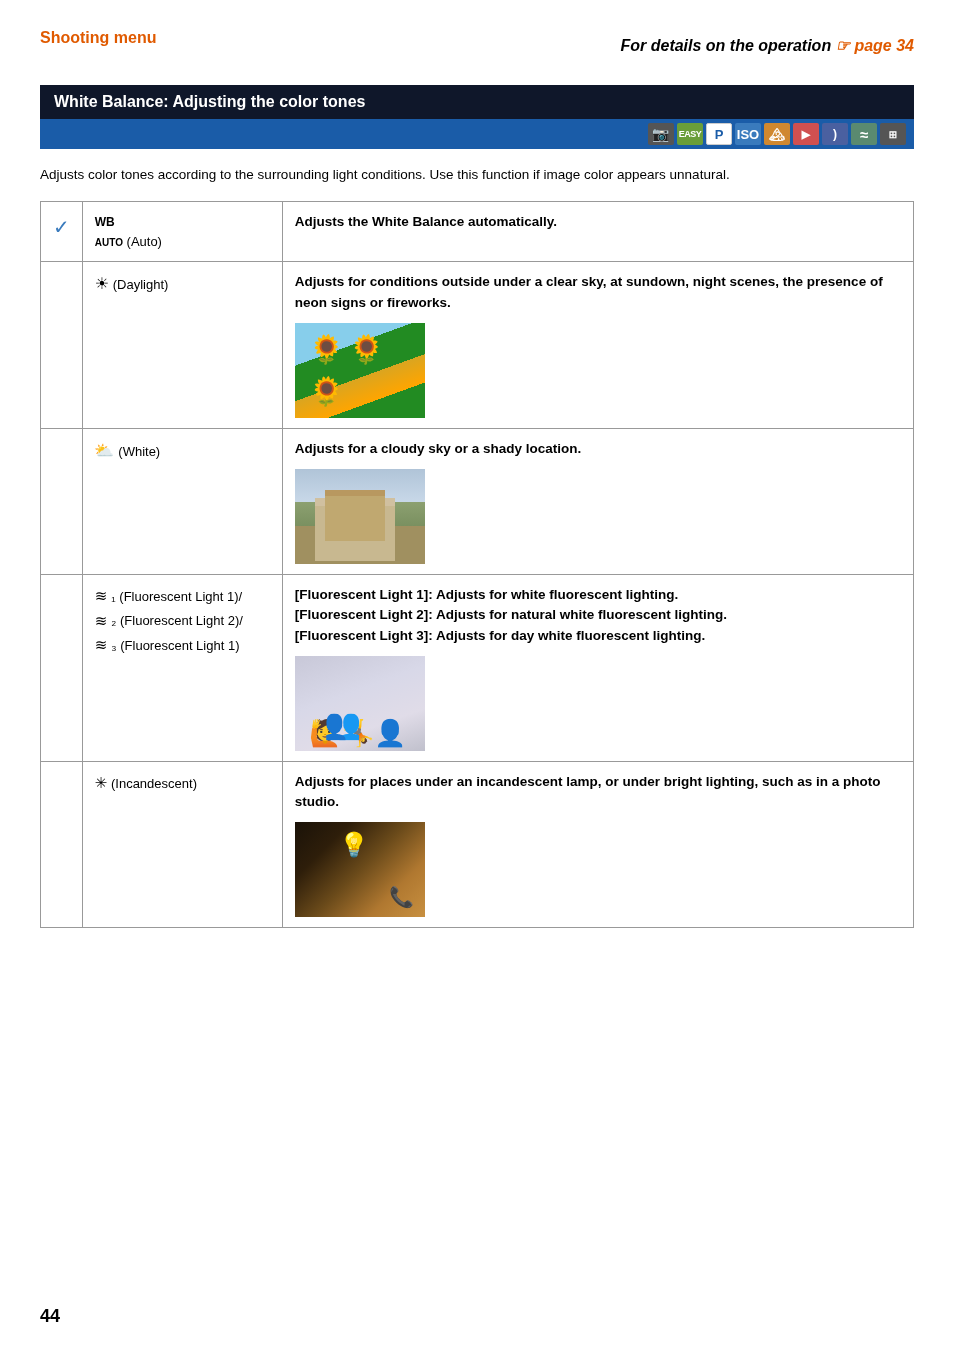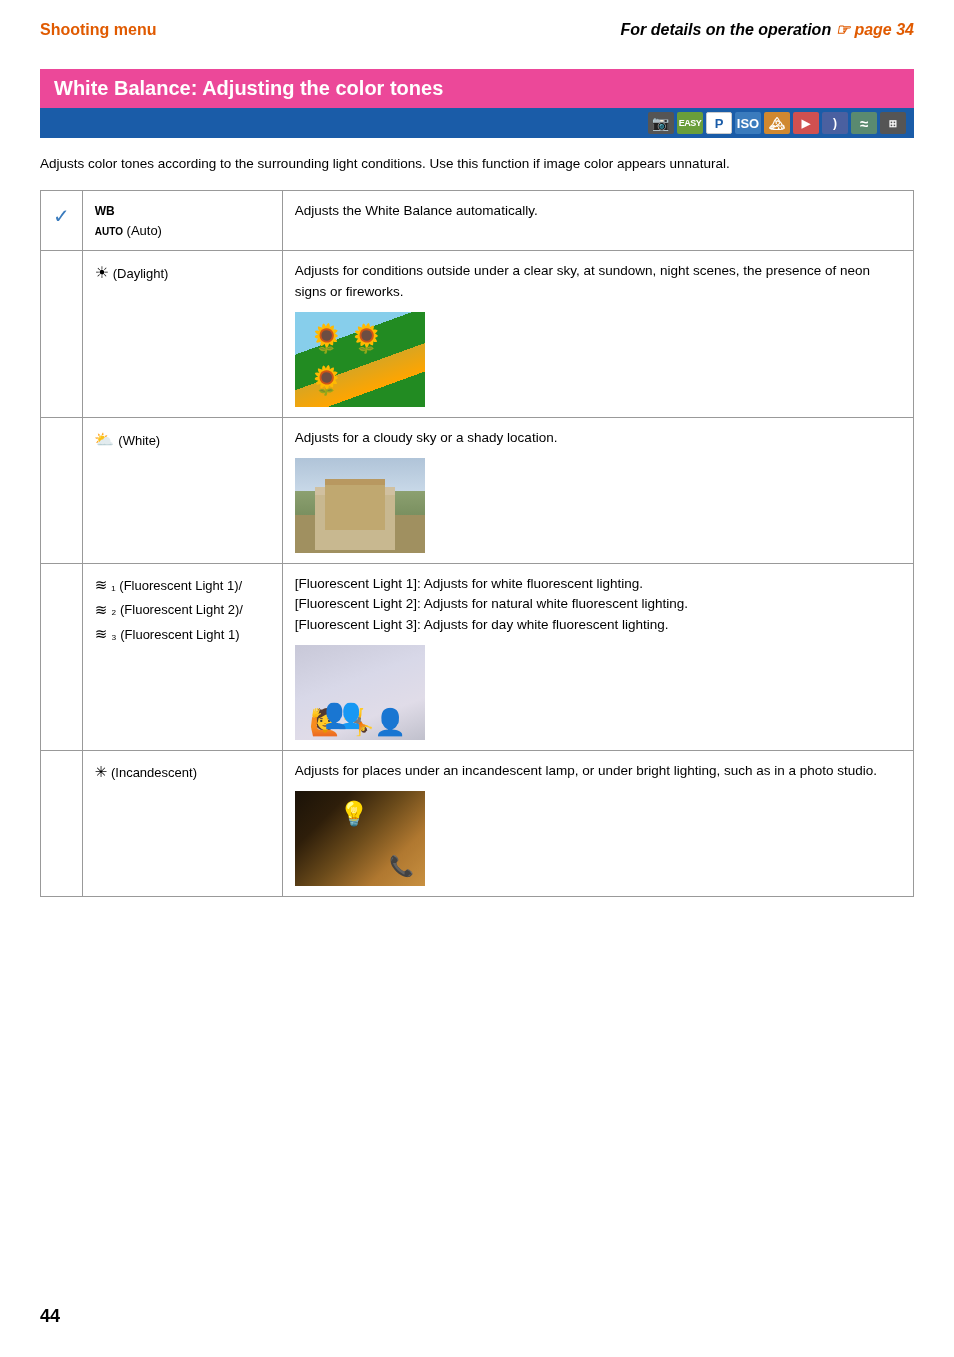--- a/index.html
+++ b/index.html
@@ -21,28 +21,29 @@
     .header-left {
       color: #e05a00;
       font-size: 16px;
       font-weight: bold;
     }
     .header-right {
       font-size: 16px;
       font-style: italic;
       font-weight: bold;
       color: #000;
+      margin-top: 16px;
     }
     .header-right .page-ref {
       color: #e05a00;
     }
     .title-bar {
-      background: #ec4899;
+      background: #0f172a;
       color: #fff;
-      font-size: 20px;
+      font-size: 16px;
       font-weight: bold;
       padding: 8px 14px;
       margin-bottom: 0;
     }
     .icon-bar {
       background: #1a5ca8;
       display: flex;
       align-items: center;
       justify-content: flex-end;
       padding: 4px 8px;
@@ -91,20 +92,21 @@
       text-align: center;
       font-size: 18px;
       padding-top: 10px;
     }
     .icon-col {
       width: 200px;
       font-size: 13px;
     }
     .desc-col {
       width: auto;
+      font-weight: bold;
     }
     .thumb {
       width: 130px;
       height: 95px;
       margin-top: 10px;
       display: block;
     }
     .thumb-sunflowers {
       background: linear-gradient(160deg, #87CEEB 0%, #87CEEB 30%, #228B22 30%, #228B22 55%, #DAA520 55%, #FFA500 75%, #228B22 75%);
       position: relative;

